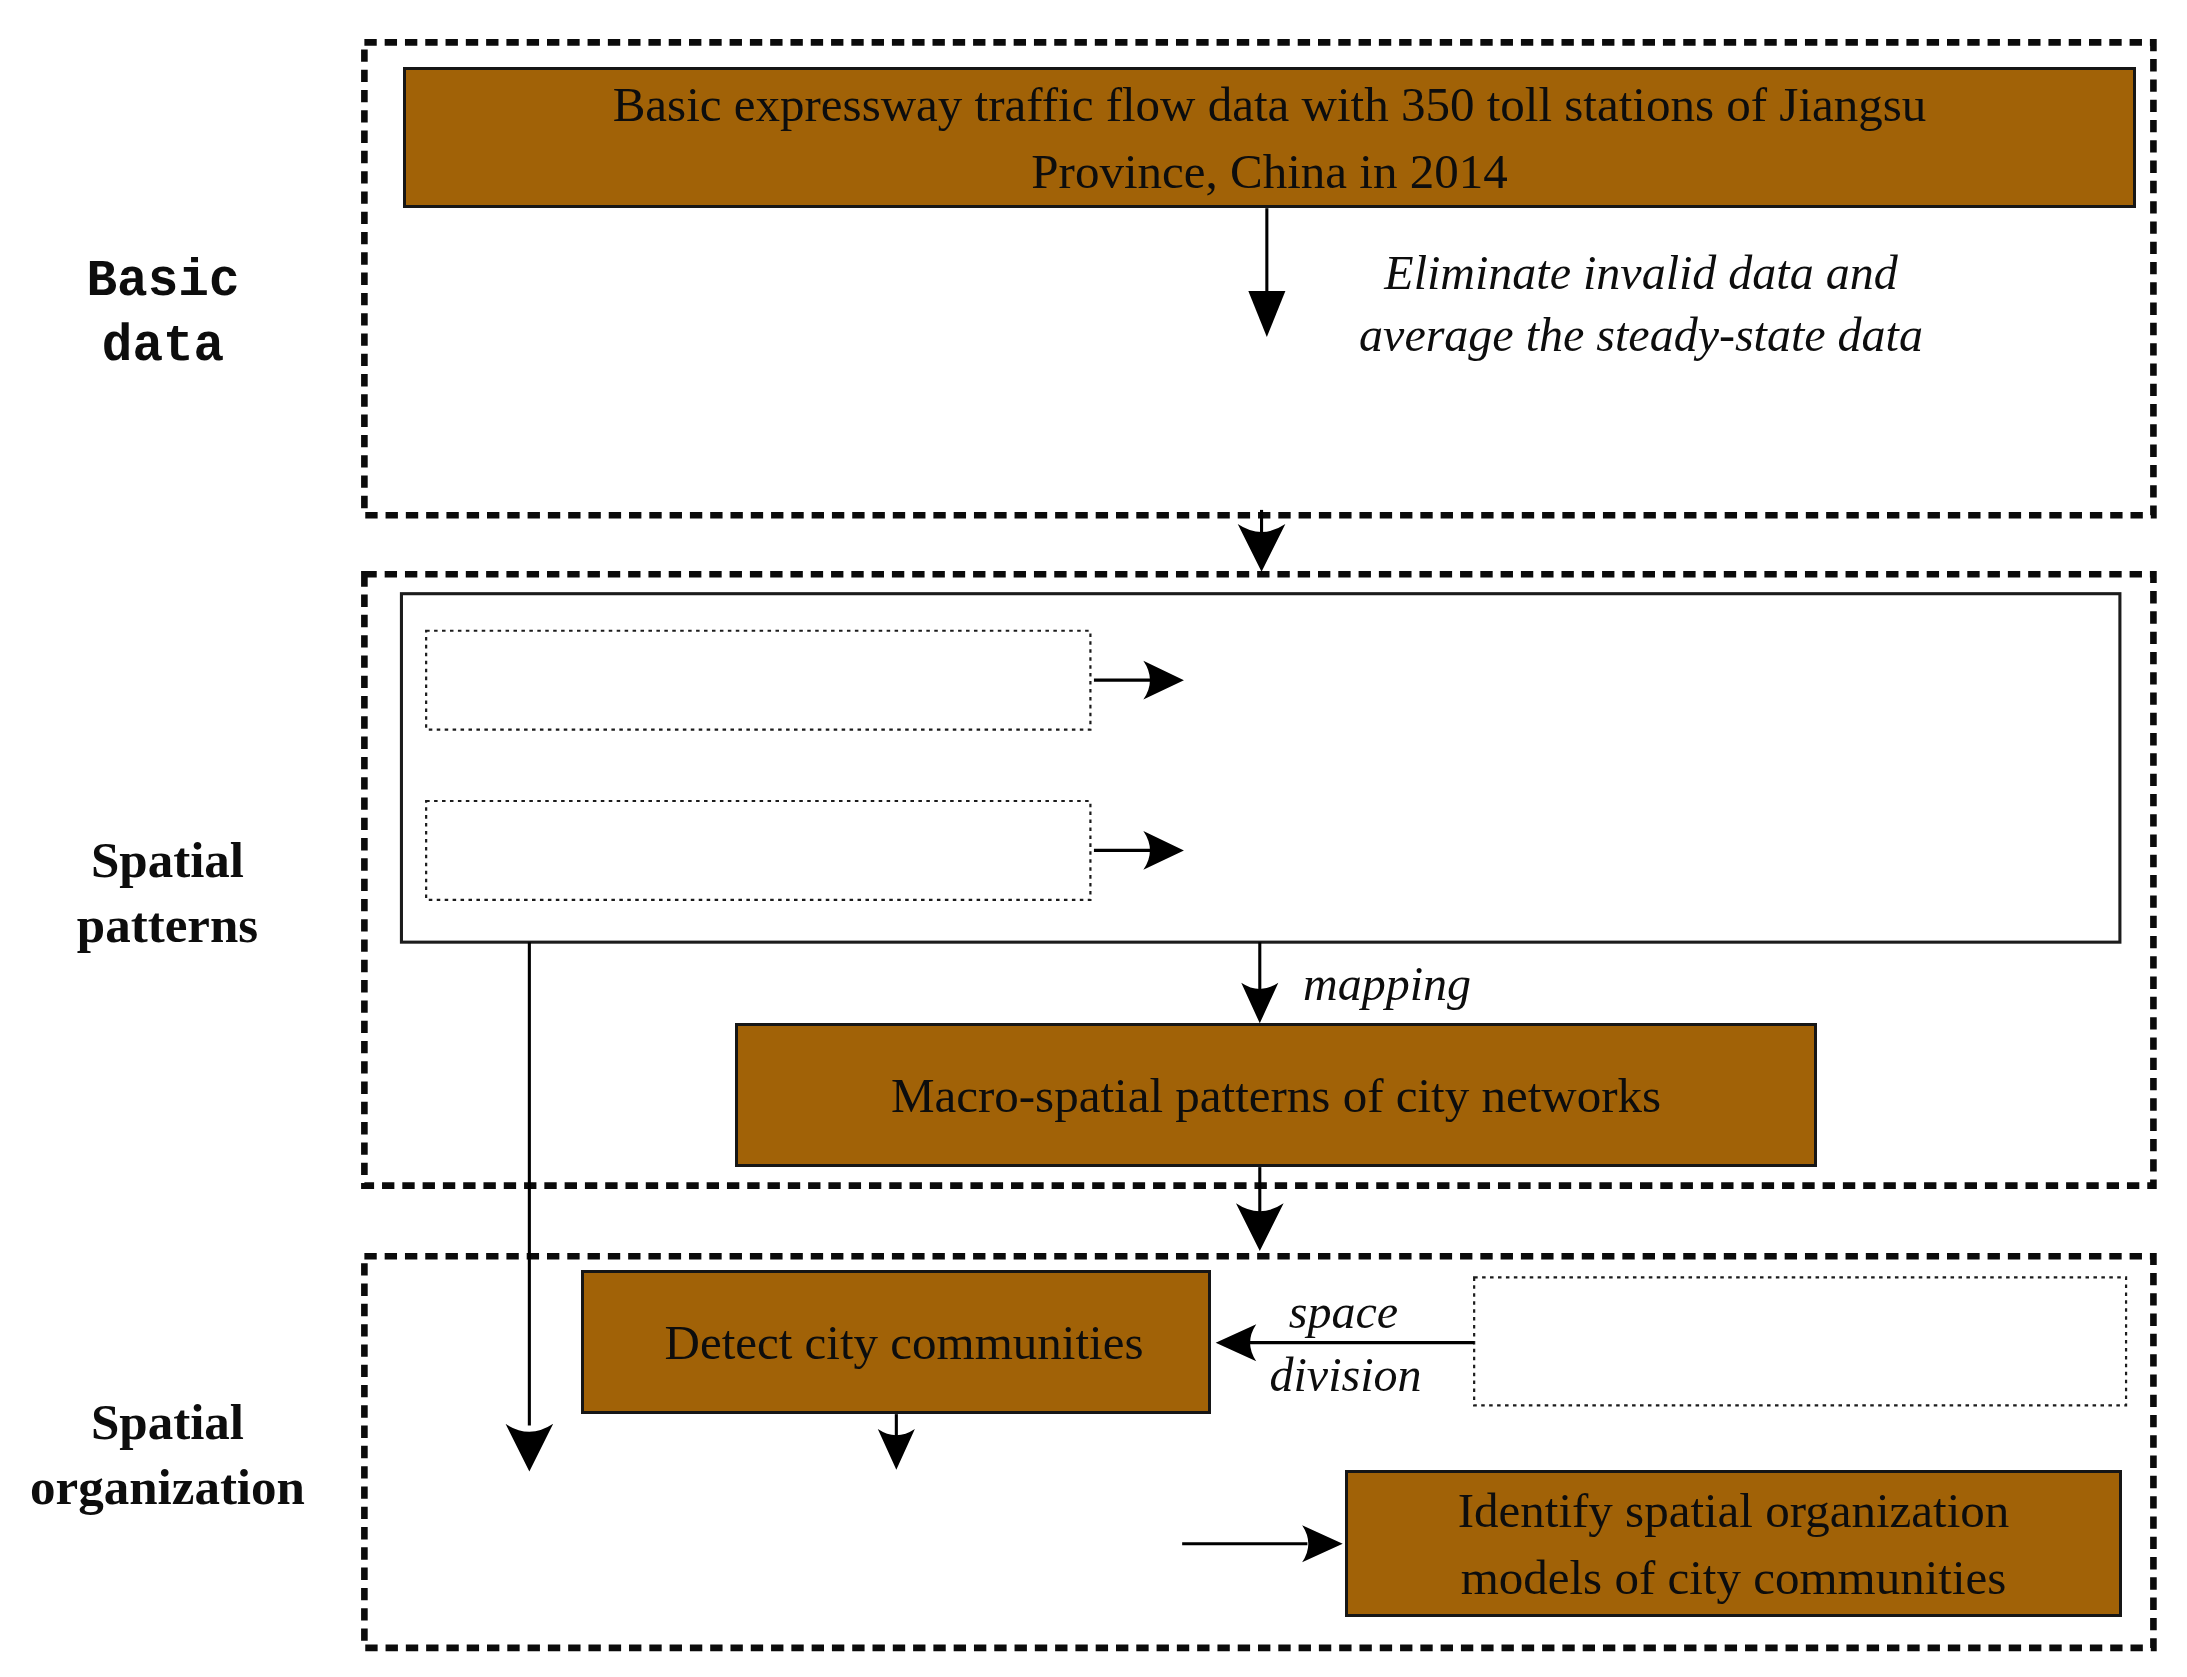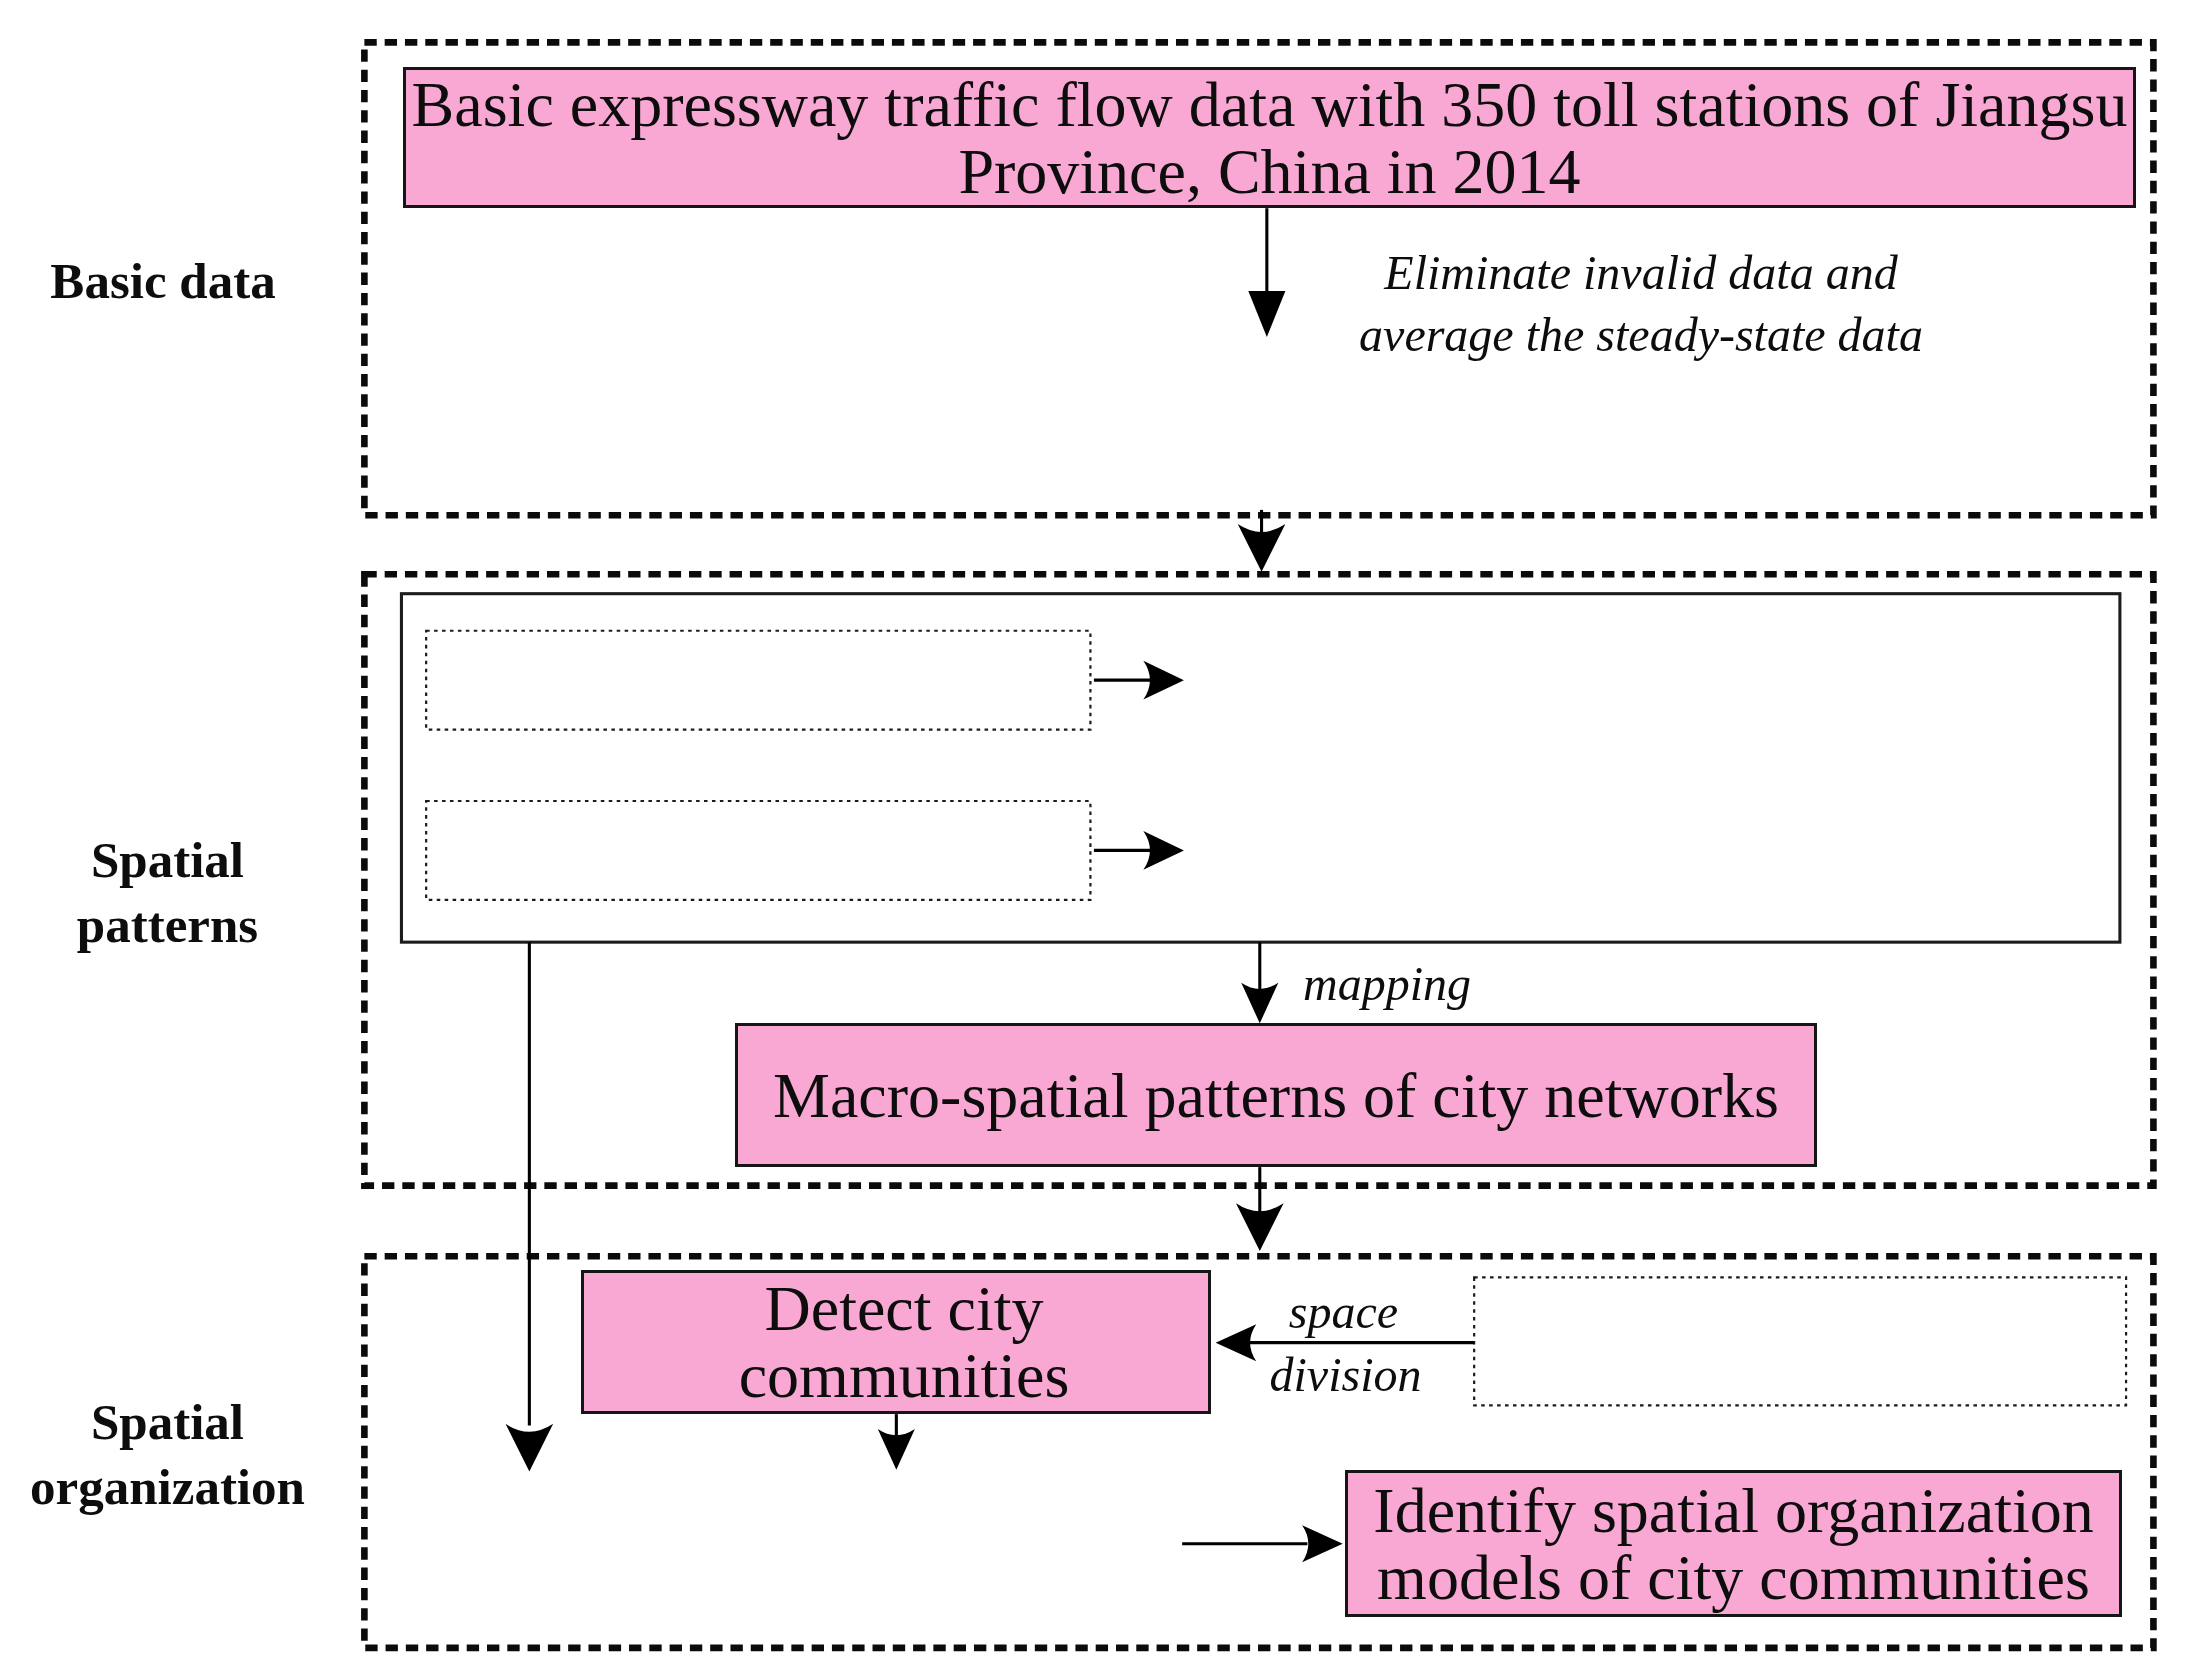--- a/index.html
+++ b/index.html
@@ -7,25 +7,25 @@
     position:relative;
     width:2187px;height:1677px;
     background:#ffffff;
     font-family:"Liberation Serif","DejaVu Serif",serif;
     color:#0d0d0d;
     overflow:hidden;
   }
   .abs{position:absolute;box-sizing:border-box;}
   
   .bluebox{
-    background:#f9a8d4;
+    background:#a16207;
     border:3.5px solid #161616;
     display:flex;align-items:center;justify-content:center;
     text-align:center;
-    font-size:64px;line-height:67px;
+    font-size:49px;line-height:67px;
     white-space:pre-line;
     z-index:1;
   }
   
   .methodtext{
     display:flex;align-items:center;justify-content:center;
     text-align:center;
     font-style:italic;
     font-size:49px;line-height:64px;
     white-space:pre-line;
@@ -111,21 +111,21 @@
       <line x1="1016" y1="1603" x2="1016" y2="1628" stroke="#000" stroke-width="3.5"></line>
       <path d="M1016,1666 L995,1620 Q1016,1634 1037,1620 Z" fill="#000"></path>
     </g>
 
     <g>
       <line x1="1340" y1="1750" x2="1482" y2="1750" stroke="#000" stroke-width="3.5"></line>
       <path d="M1522,1750 L1476,1729 Q1490,1750 1476,1771 Z" fill="#000"></path>
     </g>
   </svg>
 
-  <div class="abs sidelabel" style="left:22px;top:249px;width:282px;">Basic data</div>
+  <div class="abs sidelabel" style="left:22px;top:249px;width:282px;font-family:Liberation Mono, monospace;">Basic data</div>
   <div class="abs sidelabel" style="left:22px;top:828px;width:291px;">Spatial
 patterns</div>
   <div class="abs sidelabel" style="left:7px;top:1390px;width:321px;">Spatial
 organization</div>
 
   <div class="abs bluebox" style="left:403px;top:67px;width:1733px;height:141px;">Basic expressway traffic flow data with 350 toll stations of Jiangsu
 Province, China in 2014</div>
 
   <div class="abs edgelabel" style="left:1297px;top:206px;width:688px;margin-top:36px;">Eliminate invalid data and
 average the steady-state data</div>

